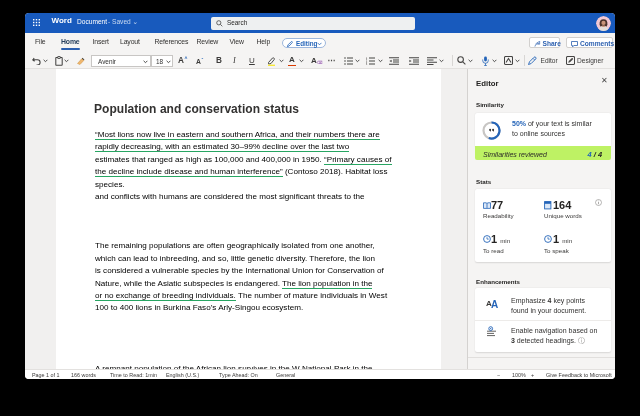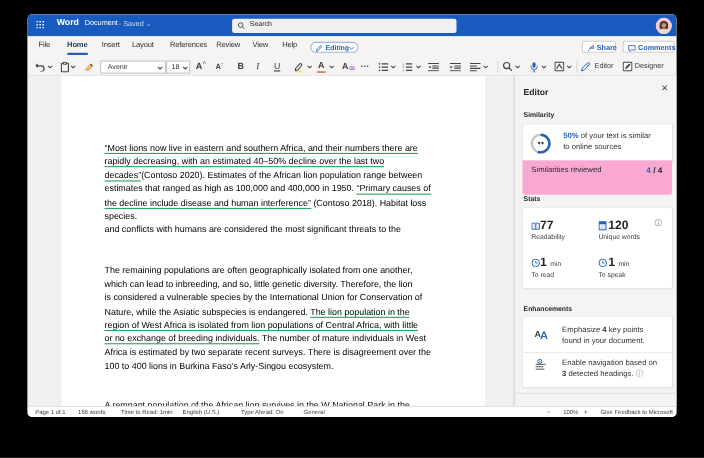--- a/index.html
+++ b/index.html
@@ -267,37 +267,35 @@
       <rect x="0.5" y="0.5" width="8" height="8" rx="1" fill="none" stroke="#454443" stroke-width="1.05"></rect>
       <path d="M2.2 6.8 L2.8 5 L5.6 2.2 a0.8 0.8 0 0 1 1.2 1.2 L4 6.2 z" fill="#4a4947"></path>
     </svg>
     <div class="ti" style="left:552px">
         <span class="tbtxt" style="font-size:6.6px">Designer</span>
       </div>
   </div>
 
   <div class="main">
     <div class="page"></div>
+    <h1 class="doch">Population and conservation status</h1>
     <div class="para" style="top:59.9px">
       <div><span class="gu">“Most lions now live in eastern and southern Africa, and their numbers there are</span></div>
-      <div><span class="gu">rapidly decreasing, with an estimated 40–50% decline over the last two</span></div>
-      <div><span class="gu">decades”</span>(Contoso 2020). Estimates of the African lion population range between</div>
+      <div><span class="gu">rapidly decreasing, with an estimated 30–99% decline over the last two</span></div>
       <div>estimates that ranged as high as 100,000 and 400,000 in 1950. <span class="gu">“Primary causes of</span></div>
       <div><span class="gu">the decline include disease and human interference”</span> (Contoso 2018). Habitat loss</div>
       <div>species.</div>
       <div>and conflicts with humans are considered the most significant threats to the</div>
     </div>
     <div class="para" style="top:171.3px">
       <div>The remaining populations are often geographically isolated from one another,</div>
       <div>which can lead to inbreeding, and so, little genetic diversity. Therefore, the lion</div>
       <div>is considered a vulnerable species by the International Union for Conservation of</div>
       <div>Nature, while the Asiatic subspecies is endangered. <span class="gu">The lion population in the</span></div>
-      <div><span class="gu">region of West Africa is isolated from lion populations of Central Africa, with little</span></div>
       <div><span class="gu">or no exchange of breeding individuals.</span> The number of mature individuals in West</div>
-      <div>Africa is estimated by two separate recent surveys. There is disagreement over the</div>
       <div>100 to 400 lions in Burkina Faso’s Arly-Singou ecosystem.</div>
     </div>
     <div class="para" style="top:294.3px">
       <div>A remnant population of the African lion survives in the W National Park in the</div>
     </div>
 
     <div class="panel">
       <div class="hd">Editor</div>
       <div class="x">✕</div>
       <div class="plabel" style="top:31.5px">Similarity</div>
@@ -307,38 +305,38 @@
           <path d="M9.5 1.5 A8 8 0 1 1 6.76 17.02" fill="none" stroke="#2464b8" stroke-width="2.2"></path>
           <circle cx="8.1" cy="8.9" r="1.05" fill="#3b3a39"></circle>
             <path d="M8.95 8.6 q0.35 1.5 -0.85 2.5 q0.2 -1.2 -0.1 -2.2 z" fill="#3b3a39"></path>
           <circle cx="11.1" cy="8.9" r="1.05" fill="#3b3a39"></circle>
             <path d="M11.95 8.6 q0.35 1.5 -0.85 2.5 q0.2 -1.2 -0.1 -2.2 z" fill="#3b3a39"></path>
         </svg>
         <div style="position:absolute;left:37px;top:6px;font-size:7px;line-height:10.6px;color:#323130">
           <span style="color:#2464b8;font-weight:bold">50%</span> of your text is similar<br>to online sources
         </div>
       </div>
-      <div class="card" style="top:76.9px; height:31px; background:#f9a8d4; box-shadow:none; border-radius:0 0 2px 2px;">
+      <div class="card" style="top:76.9px; height:14px; background:#bef264; box-shadow:none; border-radius:0 0 2px 2px;font-style:italic;">
         <div style="position:absolute;left:8px;top:5px;font-size:7px;color:#2b2a29">Similarities reviewed</div>
         <div style="position:absolute;right:9px;top:4.5px;font-size:7.4px;font-weight:bold;color:#252423">
           <span style="color:#2464b8">4</span> / 4</div>
       </div>
       <div class="plabel" style="top:109.2px">Stats</div>
       <div class="card" style="top:120.2px; height:72.6px;">
         <svg class="abs" style="left:8px;top:12.5px" width="8" height="8" viewBox="0 0 8 8">
           <path d="M0.5 0.8 h2.6 a1 1 0 0 1 0.9 0.7 a1 1 0 0 1 0.9 -0.7 h2.6 v5.6 h-2.7 a0.9 0.9 0 0 0 -0.8 0.5 a0.9 0.9 0 0 0 -0.8 -0.5 h-2.7 z" fill="#dce8f8" stroke="#2464b8" stroke-width="0.8"></path>
           <line x1="4" y1="1.5" x2="4" y2="6.6" stroke="#2464b8" stroke-width="0.8"></line>
         </svg>
         <div class="abs bignum" style="left:16px;top:9.5px">77</div>
         <div class="abs cap" style="left:8px;top:22.5px">Readability</div>
         <svg class="abs" style="left:69px;top:12px" width="7.5" height="8.5" viewBox="0 0 7.5 8.5">
           <rect x="0.6" y="0.6" width="6.3" height="7.3" fill="#dce8f8" stroke="#2464b8" stroke-width="0.9"></rect>
           <rect x="0.6" y="0.6" width="6.3" height="2.2" fill="#2464b8"></rect>
         </svg>
-        <div class="abs bignum" style="left:78px;top:9.5px">120</div>
+        <div class="abs bignum" style="left:78px;top:9.5px">164</div>
         <div class="abs cap" style="left:69px;top:22.5px">Unique words</div>
         <svg class="abs" style="left:120px;top:10px" width="7" height="7" viewBox="0 0 7 7">
           <circle cx="3.5" cy="3.5" r="3" fill="none" stroke="#8a8886" stroke-width="0.6"></circle>
           <line x1="3.5" y1="3" x2="3.5" y2="5.2" stroke="#8a8886" stroke-width="0.7"></line>
           <circle cx="3.5" cy="1.9" r="0.45" fill="#8a8886"></circle>
         </svg>
         <svg class="abs" style="left:8px;top:46px" width="8" height="8" viewBox="0 0 8 8">
           <circle cx="4" cy="4" r="3.4" fill="none" stroke="#2464b8" stroke-width="0.9"></circle>
           <path d="M4 2.2 v1.9 h1.7" fill="none" stroke="#2464b8" stroke-width="0.8"></path>
         </svg>

